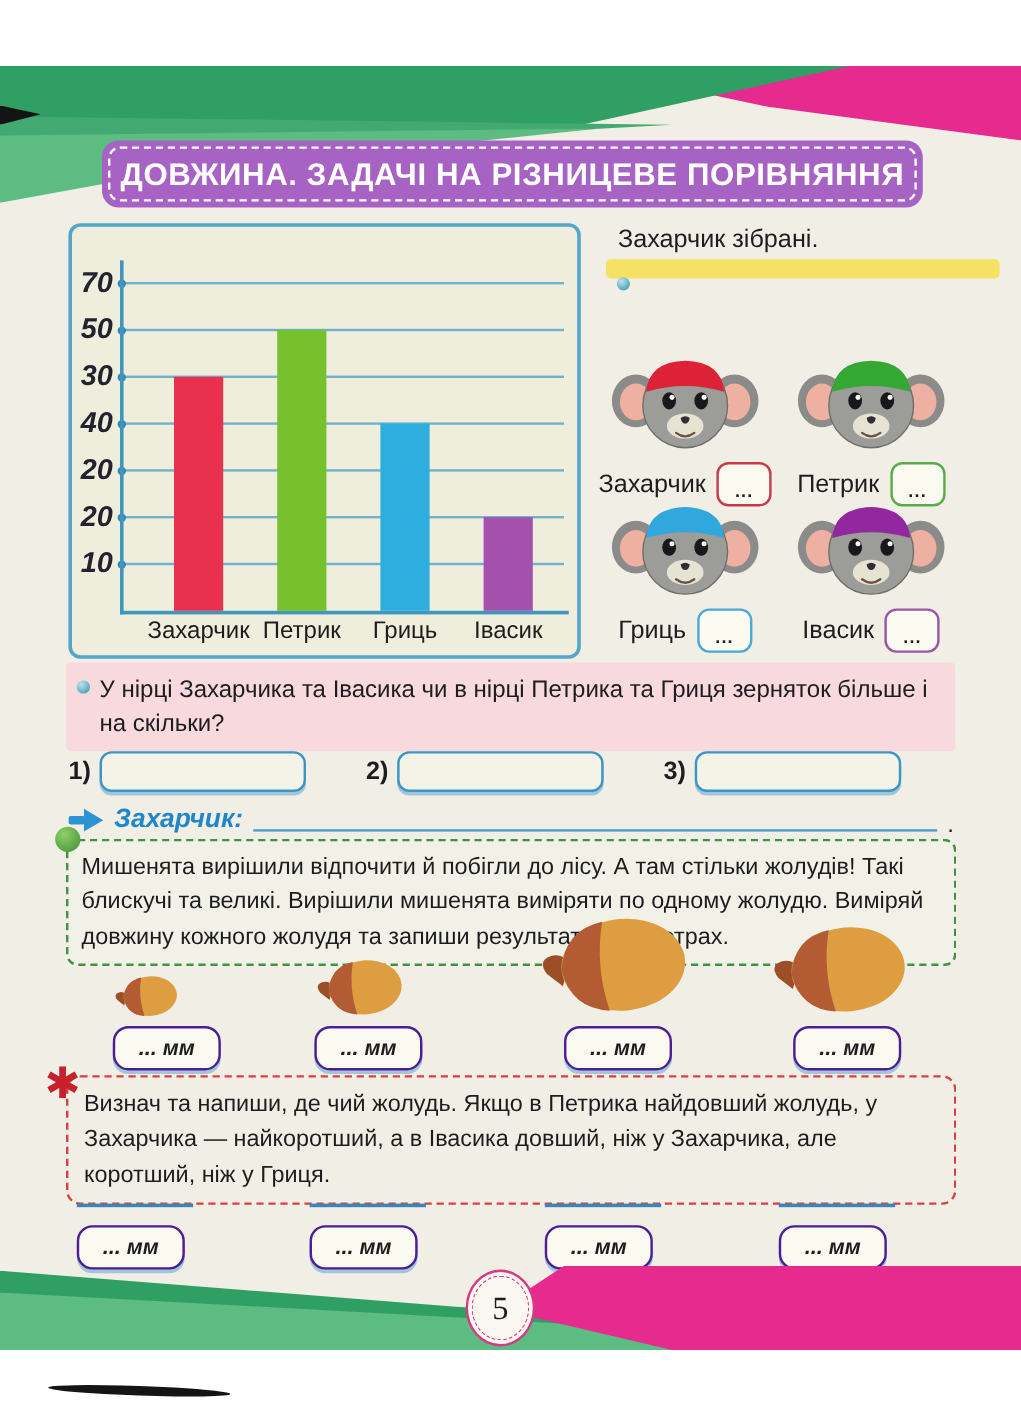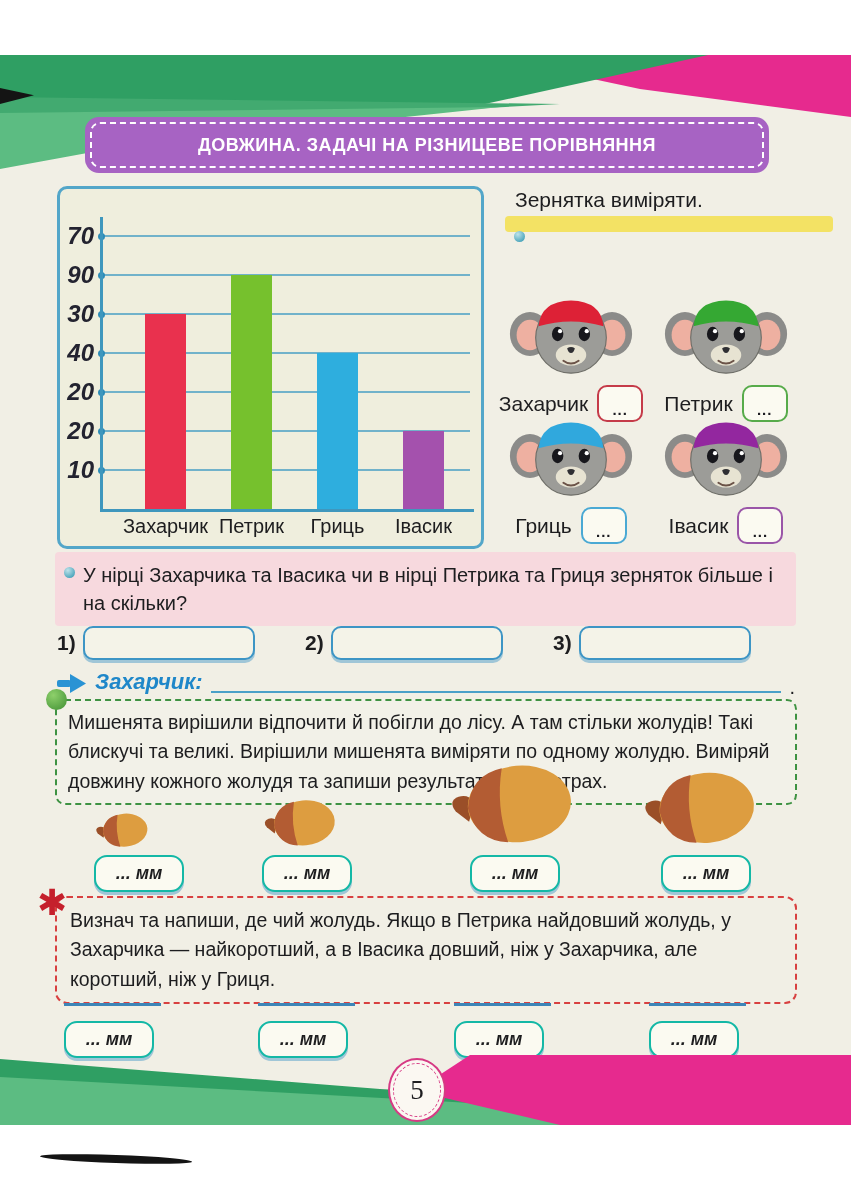--- a/index.html
+++ b/index.html
@@ -19,21 +19,21 @@
   .hdr .light{position:absolute;inset:0;background:#5cbc82;
      clip-path:polygon(0 58px,500px 52px,120px 92px,0 114px);}
   .sliver-top{left:0;top:88px;width:34px;height:16px;background:#141414;
      clip-path:polygon(0 0,100% 45%,0 100%);}
   .sliver-bottom{left:40px;top:1155px;width:152px;height:8px;background:#141414;
      border-radius:50%;transform:rotate(2deg);}
   
   .title-bar{left:85px;top:117px;width:684px;height:56px;background:#a763c3;
      border-radius:14px;display:flex;align-items:center;justify-content:center;}
   .title-bar:before{content:"";position:absolute;inset:5px;border:2px dashed #ffffff;border-radius:10px;}
-  .title-bar span{color:#fff;font-weight:800;font-size:18px;letter-spacing:.5px;}
+  .title-bar span{color:#fff;font-weight:800;font-size:26px;letter-spacing:.5px;}
   
   .chart-box{left:57px;top:186px;width:421px;height:357px;background:#efeedd;
      border:3px solid #53a6c9;border-radius:10px;}
   .chart-area{position:absolute;inset:0;}
   .gridline{position:absolute;height:2px;background:#5aa7c7;opacity:.85;}
   .axis-v{position:absolute;left:40px;top:28px;width:3px;height:295px;background:#3f97bd;}
   .axis-h{position:absolute;left:40px;top:320px;width:374px;height:3px;background:#3f97bd;}
   .tickdot{position:absolute;width:7px;height:7px;border-radius:50%;background:#2e8cb8;}
   .ticklab{position:absolute;width:34px;text-align:right;font-size:24px;font-weight:700;
      font-style:italic;color:#232330;line-height:1;}
@@ -69,21 +69,21 @@
   .green-box{left:55px;top:699px;width:716px;border:2px dashed #3e9242;border-radius:10px;
      padding:7px 11px;font-size:19.5px;line-height:1.5;background:rgba(255,255,255,.12);}
   .green-ball{position:absolute;left:-11px;top:-12px;width:21px;height:21px;border-radius:50%;
      background:radial-gradient(circle at 35% 30%, #8ed06b, #3f8f33);}
   .red-box{left:55px;top:896px;width:712px;border:2px dashed #d84040;border-radius:12px;
      padding:8px 13px;font-size:19.5px;line-height:1.5;}
   .star{position:absolute;left:-20px;top:-22px;font-size:36px;color:#c5202c;}
   
   .acorn{transform:rotate(-5deg);}
   .acorn svg{display:block;width:100%;height:100%;}
-  .mm-box{width:86px;height:33px;border:2px solid #14b8a6;border-radius:13px;background:#fbfaf1;
+  .mm-box{width:86px;height:33px;border:2px solid #4c1d95;border-radius:13px;background:#fbfaf1;
      box-shadow:0 3px 0 rgba(61,149,197,.45);display:flex;align-items:center;justify-content:center;
      font-weight:700;font-style:italic;font-size:18px;}
   .slot-line{width:97px;height:2.5px;background:#3d85b8;}
   
   .ftr{left:0;top:1055px;width:851px;height:70px;pointer-events:none;}
   .ftr .dark{position:absolute;inset:0;background:#2f9f63;
      clip-path:polygon(0 4px,380px 34px,851px 60px,851px 70px,0 70px);}
   .ftr .light{position:absolute;inset:0;background:#5cbc82;
      clip-path:polygon(0 22px,400px 44px,851px 70px,0 70px);}
   .ftr .pink{position:absolute;inset:0;background:#e62a8e;
@@ -110,21 +110,21 @@
   <span>ДОВЖИНА. ЗАДАЧІ НА РІЗНИЦЕВЕ ПОРІВНЯННЯ</span>
 </div>
 
 <div class="abs chart-box">
   <div class="chart-area" id="chart-area">
       <div class="gridline" style="left: 42px; top: 46px; width: 368px;"></div>
       <div class="tickdot" style="left: 38px; top: 43.5px;"></div>
       <div class="ticklab" style="left: 0px; top: 35px;">70</div>
       <div class="gridline" style="left: 42px; top: 85px; width: 368px;"></div>
       <div class="tickdot" style="left: 38px; top: 82.5px;"></div>
-      <div class="ticklab" style="left: 0px; top: 74px;">90</div>
+      <div class="ticklab" style="left: 0px; top: 74px;">50</div>
       <div class="gridline" style="left: 42px; top: 124px; width: 368px;"></div>
       <div class="tickdot" style="left: 38px; top: 121.5px;"></div>
       <div class="ticklab" style="left: 0px; top: 113px;">30</div>
       <div class="gridline" style="left: 42px; top: 163px; width: 368px;"></div>
       <div class="tickdot" style="left: 38px; top: 160.5px;"></div>
       <div class="ticklab" style="left: 0px; top: 152px;">40</div>
       <div class="gridline" style="left: 42px; top: 202px; width: 368px;"></div>
       <div class="tickdot" style="left: 38px; top: 199.5px;"></div>
       <div class="ticklab" style="left: 0px; top: 191px;">20</div>
       <div class="gridline" style="left: 42px; top: 241px; width: 368px;"></div>
@@ -139,21 +139,21 @@
       <div class="catlab" style="left: 105.5px;">Захарчик</div>
       <div class="bar" style="left: 171px; top: 86px; height: 234px; background: rgb(118, 193, 45);"></div>
       <div class="catlab" style="left: 191.5px;">Петрик</div>
       <div class="bar" style="left: 257px; top: 164px; height: 156px; background: rgb(46, 174, 222);"></div>
       <div class="catlab" style="left: 277.5px;">Гриць</div>
       <div class="bar" style="left: 343px; top: 242px; height: 78px; background: rgb(164, 81, 173);"></div>
       <div class="catlab" style="left: 363.5px;">Івасик</div>
     </div>
 </div>
 
-<div class="abs caption">Зернятка виміряти.</div>
+<div class="abs caption">Захарчик зібрані.</div>
 <div class="abs task-box yellow">
   <span class="bullet"></span>
 </div>
 <div id="mice">
     <div class="abs mouse-card" style="left: 495px; top: 286px;">
       <svg viewBox="0 0 132 100">
   <ellipse cx="23" cy="50" rx="21" ry="23" fill="#8b8b89"></ellipse>
   <ellipse cx="23" cy="51" rx="14" ry="16" fill="#eeb0a1"></ellipse>
   <ellipse cx="109" cy="50" rx="21" ry="23" fill="#8b8b89"></ellipse>
   <ellipse cx="109" cy="51" rx="14" ry="16" fill="#eeb0a1"></ellipse>

